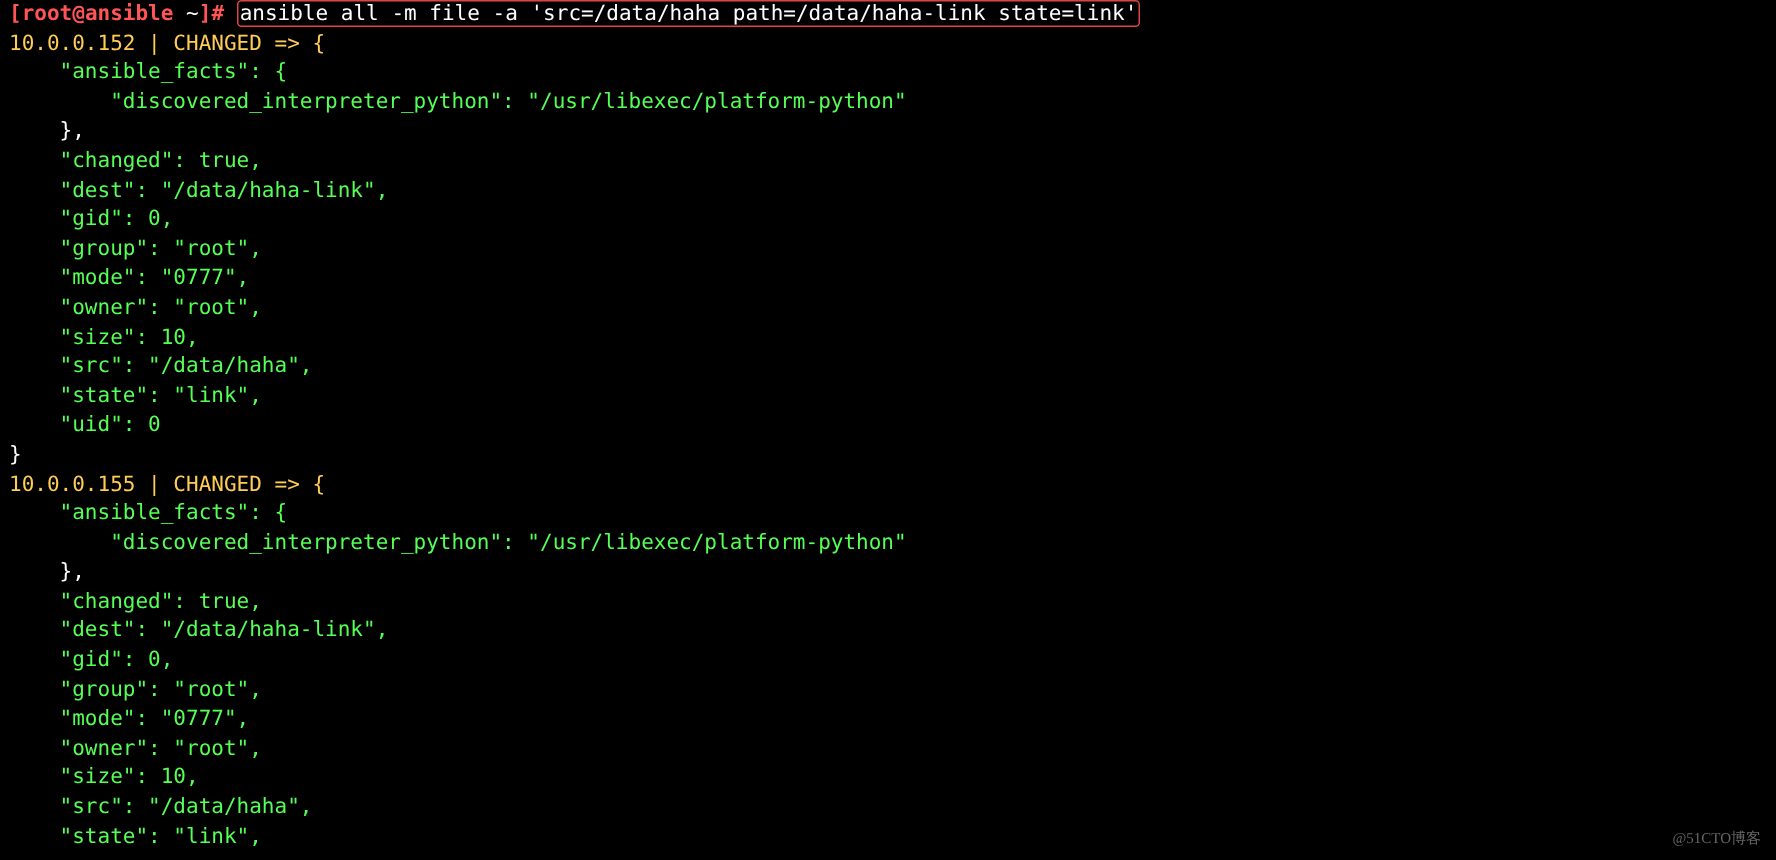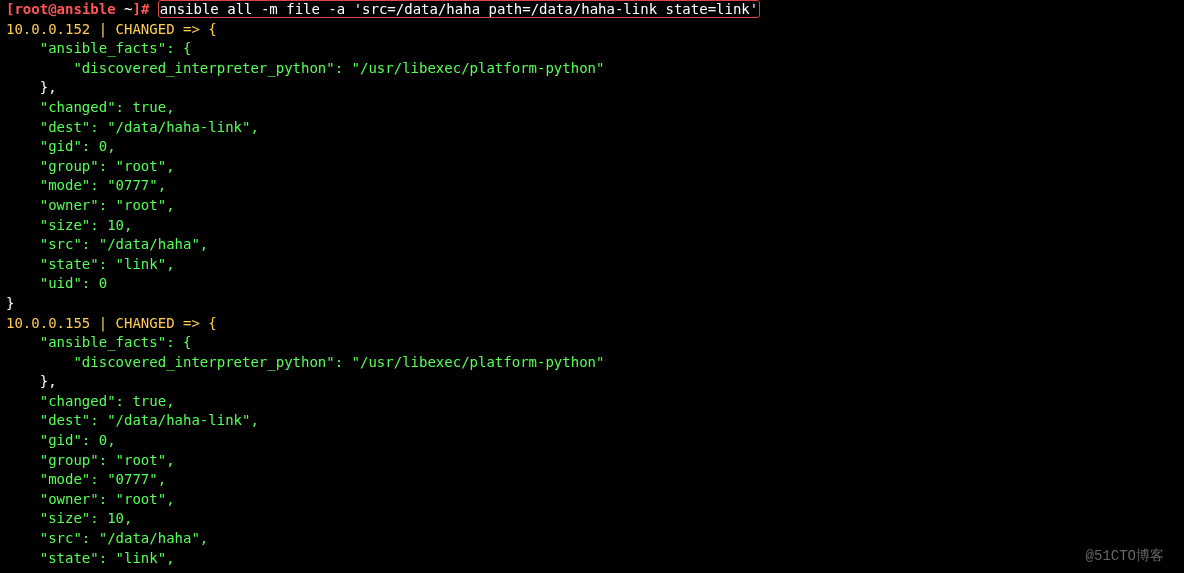--- a/index.html
+++ b/index.html
@@ -27,25 +27,25 @@
     border: 1px solid #d44;
     border-radius: 3px;
     padding: 0px 1px;
     color: #fff;
   }
   .host-line { color: #ffcc55; }
   .k { color: #55ff55; }  
   .b { color: #fff; }     
   .watermark {
     position: absolute;
-    right: 20px;
+    right: 10px;
     bottom: 6px;
     color: #666;
-    font-size: 14px;
-    font-family: Liberation Mono, monospace;
+    font-size: 10px;
+    font-family: Liberation Serif, serif;
   }
 </style>
 </head>
 <body>
 
 <div class="terminal"><span class="prompt-open">[</span><span class="prompt-user">root</span><span class="prompt-at">@</span><span class="prompt-host">ansible</span><span> </span><span class="prompt-tilde">~</span><span class="prompt-close">]</span><span class="prompt-close"># </span><span class="cmd-box">ansible all -m file -a 'src=/data/haha path=/data/haha-link state=link'</span>
 <span class="host-line">10.0.0.152 | CHANGED =&gt; {</span>
 <span class="k">    "ansible_facts": {</span>
 <span class="k">        "discovered_interpreter_python": "/usr/libexec/platform-python"</span>
 <span class="b">    },</span>

